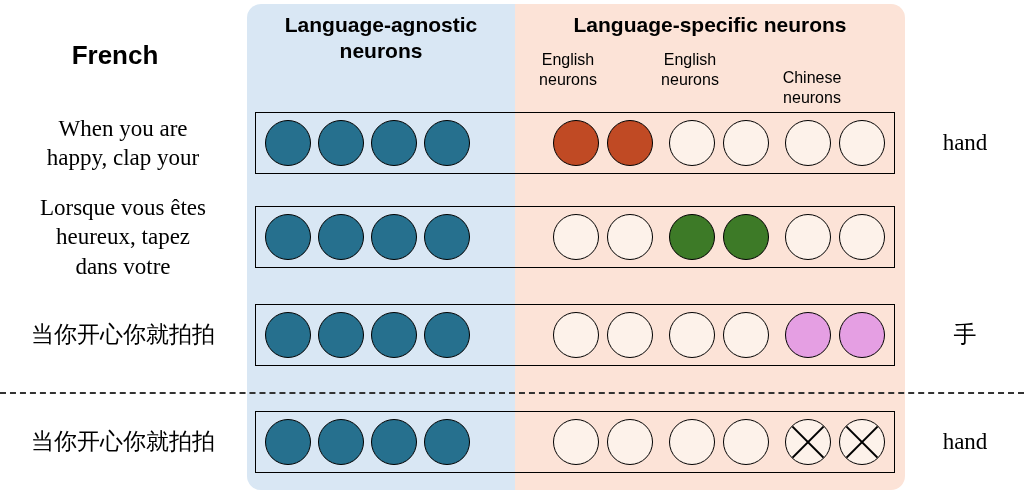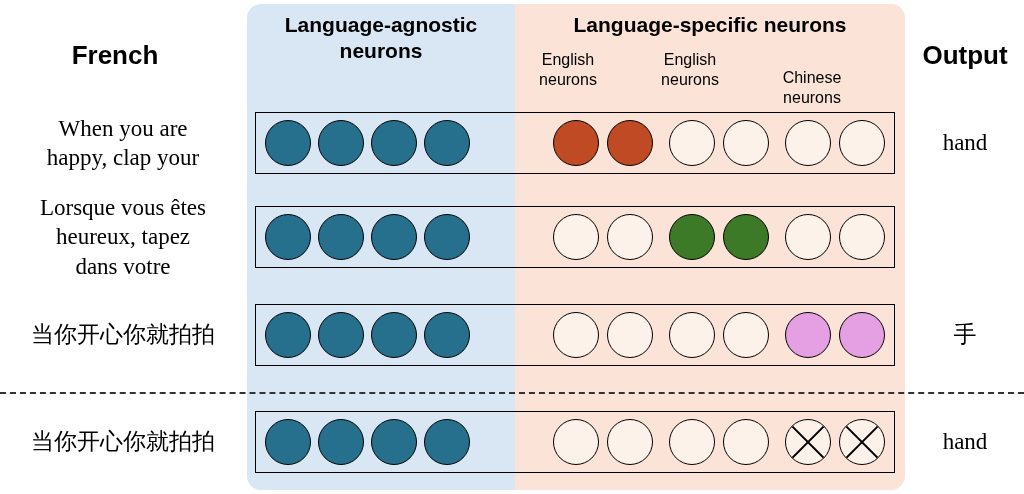--- a/index.html
+++ b/index.html
@@ -127,21 +127,20 @@
 <body>
 
 <div class="stage">
 
   <div class="panel panel-agnostic" style="background: rgb(217, 231, 244);"></div>
   <div class="panel panel-specific" style="background: rgb(252, 227, 215);"></div>
 
   <div class="dashed-separator"></div>
 
   <div class="col-header input-header">French</div>
-  <div class="col-header output-header">Output</div>
 
   <div class="zone-header agnostic-header">Language-agnostic neurons</div>
   <div class="zone-header specific-header">Language-specific neurons</div>
 
   <div class="sublabel sublabel-english">English neurons</div>
   <div class="sublabel sublabel-french">English neurons</div>
   <div class="sublabel sublabel-chinese">Chinese neurons</div>
 
   <div class="neuron-row row-1">
     <div class="group-left">

